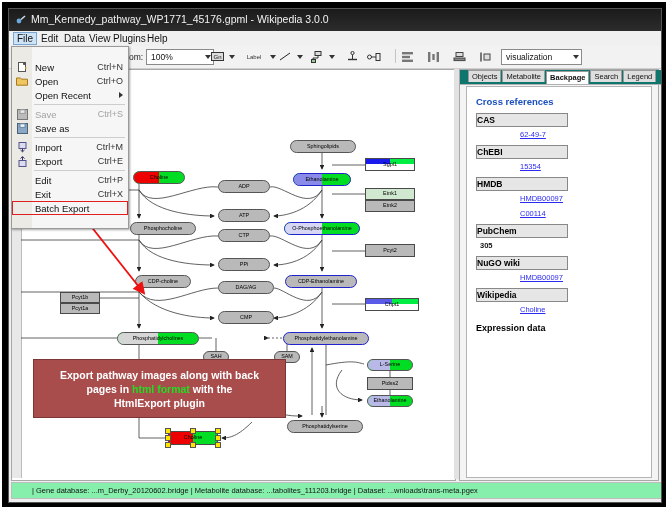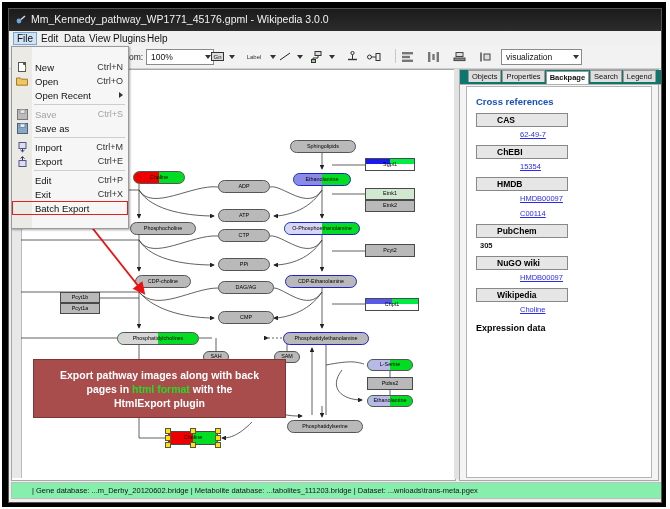--- a/index.html
+++ b/index.html
@@ -69,21 +69,21 @@
   .hl{color:#22dd22;}
 
   
   .side{position:absolute;left:450px;top:60px;width:198px;height:410px;background:#f4f4f4;border:1px solid #a8a8a8;}
   .tabbar{position:absolute;left:0;top:0;width:198px;height:14px;background:#0f766e;border-bottom:1px solid #b0b0b0;display:flex;align-items:flex-start;padding-left:8px;}
   .tab{font-size:7.5px;color:#111;border:1px solid #9a9a9a;border-bottom:none;background:#dedede;padding:1px 3px 1px;margin-right:1px;white-space:nowrap;}
   .tab.sel{background:#fff;font-weight:bold;padding-bottom:2px;position:relative;top:1px;}
   .side-body{position:absolute;left:6px;top:16px;width:184px;height:390px;background:#fff;border:1px solid #b4b4b4;overflow:hidden;}
   .xh{font-size:9.5px;font-weight:bold;color:#1a4fbf;padding:9px 0 0 9px;}
   .xgroup{margin:6px 0 0 9px;}
-  .xlabel{width:92px;height:14px;background:#e6e6e6;border:1px solid #888;font-size:8.5px;font-weight:bold;color:#000;display:flex;align-items:center;padding-left:20px;box-sizing:border-box;}
+  .xlabel{width:92px;height:14px;background:#e6e6e6;border:1px solid #888;font-size:8.5px;font-weight:bold;color:#000;display:flex;align-items:center;padding-left:0;box-sizing:border-box;}
   .xval{font-size:7.5px;margin:3px 0 0 4px;}
   .xval a{color:#2a2af0;text-decoration:underline;margin-left:40px;}
   .xval.plain{color:#111;font-weight:bold;}
   .expr{font-size:9px;font-weight:bold;color:#000;margin:9px 0 0 9px;}
 
   
   .splitter{position:absolute;left:445px;top:60px;width:5px;height:410px;background:#e2e2e2;}
 
   
   .status{position:absolute;left:2px;top:473px;width:646px;height:15px;background:#86efac;border:1px solid #bdbdbd;font-size:7.5px;color:#111;display:flex;align-items:center;padding-left:20px;white-space:nowrap;}
@@ -411,21 +411,21 @@
           <div>HtmlExport plugin</div>
         </div>
       </div>
     </div>
 
     <div class="splitter"></div>
 
     <div class="side">
       <div class="tabbar">
         <div class="tab">Objects</div>
-        <div class="tab">Properties</div>
+        <div class="tab">Metabolite</div>
         <div class="tab sel">Backpage</div>
         <div class="tab">Search</div>
         <div class="tab">Legend</div>
       </div>
       <div class="side-body">
         <div class="xh">Cross references</div>
 
         <div class="xgroup">
           <div class="xlabel">CAS</div>
           <div class="xval"><a href="#">62-49-7</a></div>

